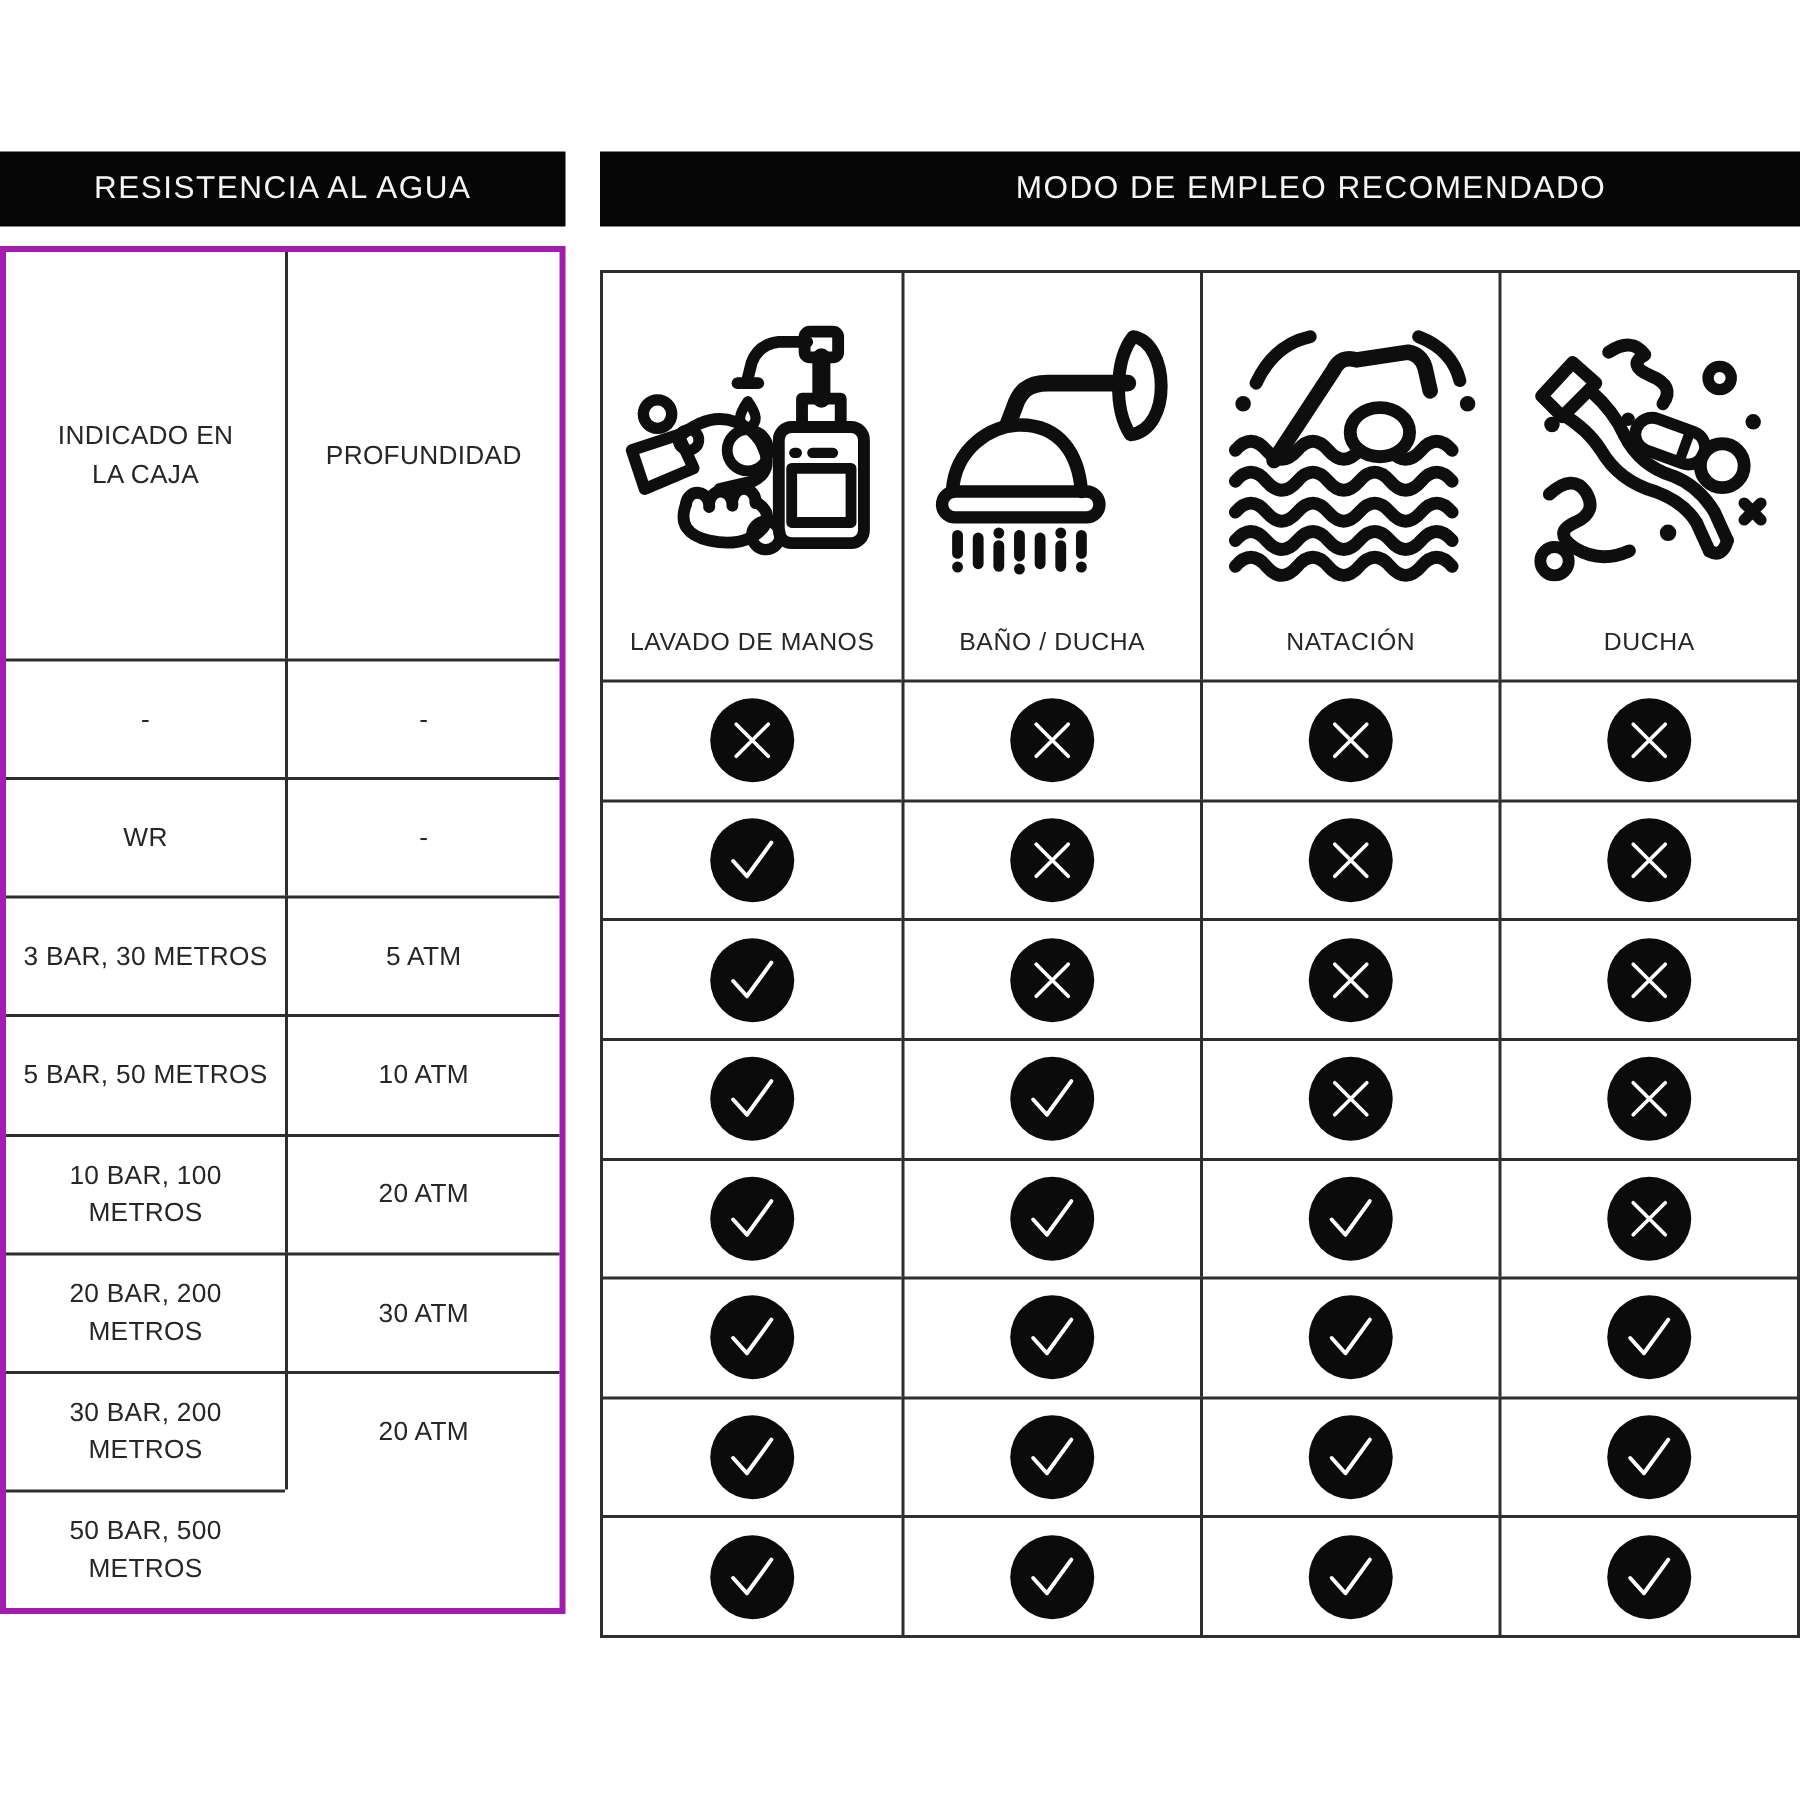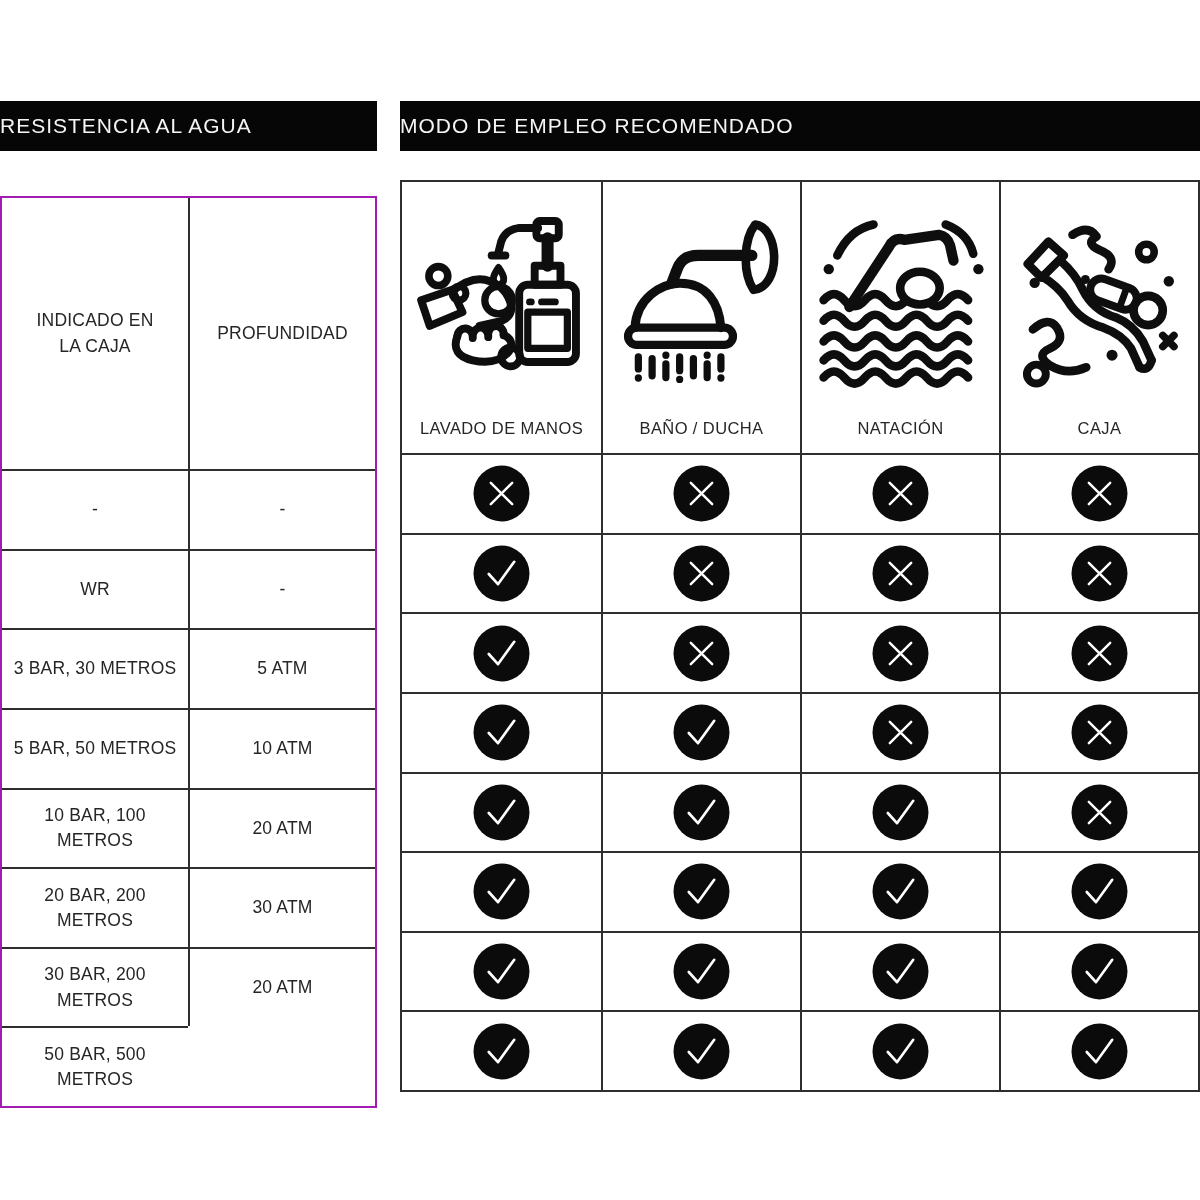--- a/index.html
+++ b/index.html
@@ -2,32 +2,32 @@
 <html><head>
 <meta charset="utf-8">
 <style>
   html, body { margin:0; padding:0; background:#ffffff; }
   body { width:1200px; height:1200px; font-family:"Liberation Sans", sans-serif; }
   .stage { position:relative; width:1200px; height:1200px; background:#fff; overflow:hidden; }
 
   
   .bar {
     position:absolute; top:101px; height:50px; background:#060606;
-    color:#f5f5f5; display:flex; align-items:center; justify-content:flex-start;
+    color:#f5f5f5; display:flex; align-items:center; justify-content:center;
     font-size:21px; letter-spacing:1px; font-weight:400;
   }
   .bar-left  { left:0;   width:377px; }
   .bar-right { left:400px; width:948px; }
 
   
   .ltable {
-    position:absolute; left:0; top:196px; width:377px; height:912px;
+    position:absolute; left:0; top:164px; width:377px; height:912px;
     display:grid; grid-template-columns:186px 1fr;
     grid-template-rows:271px repeat(8, 1fr);
-    border:2px solid #a21caf; box-sizing:border-box; background:#fff;
+    border:4px solid #a21caf; box-sizing:border-box; background:#fff;
   }
   .lcell {
     display:flex; align-items:center; justify-content:center; text-align:center;
     border-left:2px solid #2e2e2e; border-top:2px solid #2e2e2e;
     color:#262626; font-size:17.5px; letter-spacing:.2px; padding:0 8px;
     box-sizing:border-box; line-height:1.45;
   }
   .lcell:nth-child(odd) { border-left:none; }
   .lcell:nth-child(-n+2) { border-top:none; }
   .lhead { padding:0 22px; }
@@ -180,21 +180,21 @@
             </g>
             <circle cx="41.5" cy="41" r="2.6" fill="#0e0e0e" stroke="none"></circle>
             <circle cx="78" cy="59" r="8.5" fill="#fff"></circle>
             <path d="M11 70 q9 -8 14 -1 q5 8 -4 12 q-9 4 0 10 q10 6 21 1"></path>
             <circle cx="57" cy="85" r="3.2" fill="#0e0e0e" stroke="none"></circle>
             <path d="M86.5 73.5 L93 80 M93 73.5 L86.5 80" stroke-width="4.4"></path>
             <circle cx="13" cy="96" r="5.5" stroke-width="4.6"></circle>
           </g>
         </svg>
       </div>
-      <div class="ulabel">CAJA</div>
+      <div class="ulabel">DUCHA</div>
     </div>
 
   <div class="ucell mark-cell">
         <svg class="mark" viewBox="0 0 56 56">
           <circle cx="28" cy="28" r="27.5" fill="#0b0b0b"></circle>
           <path d="M17.5 17.5 L38.5 38.5 M38.5 17.5 L17.5 38.5" fill="none" stroke="#ffffff" stroke-width="2.4" stroke-linecap="round"></path>
         </svg>
       </div>
       <div class="ucell mark-cell">
         <svg class="mark" viewBox="0 0 56 56">

